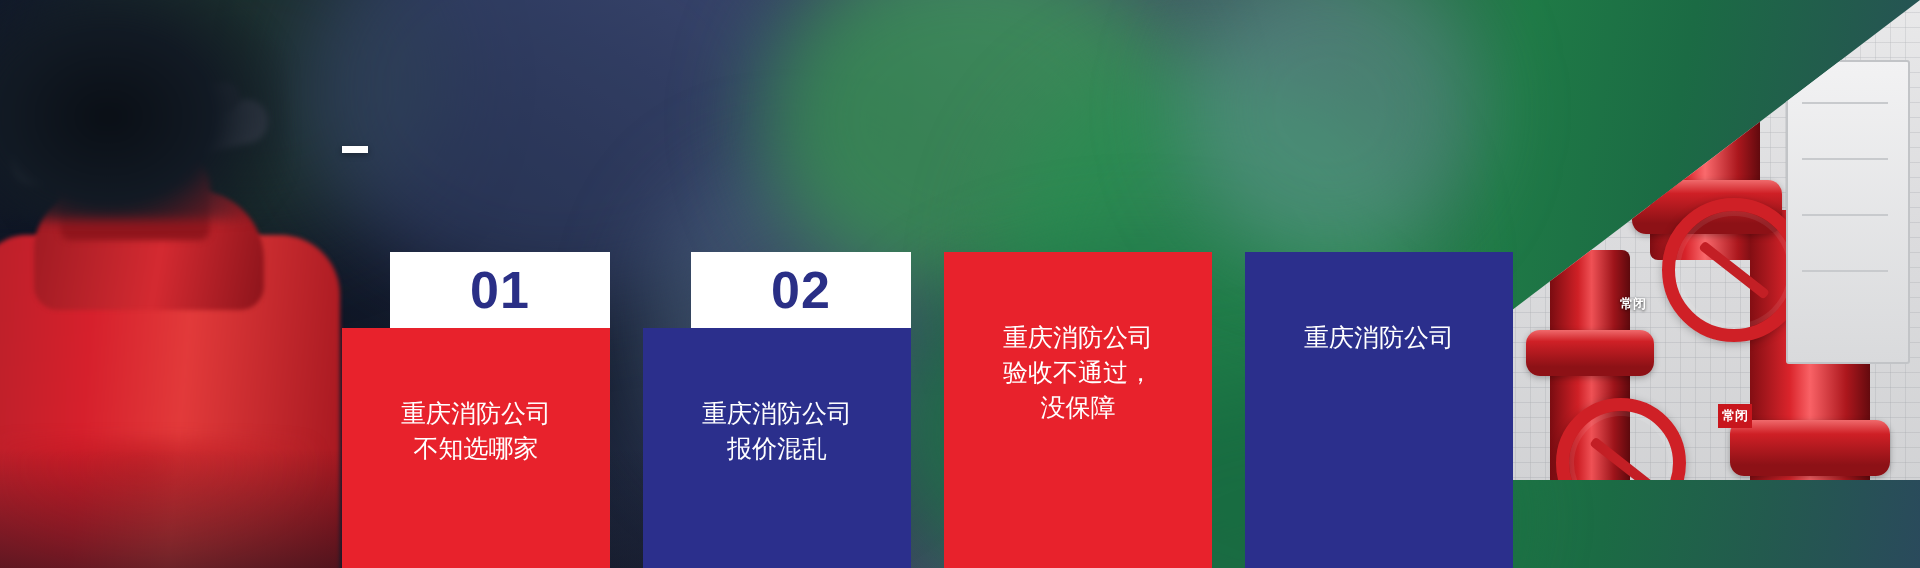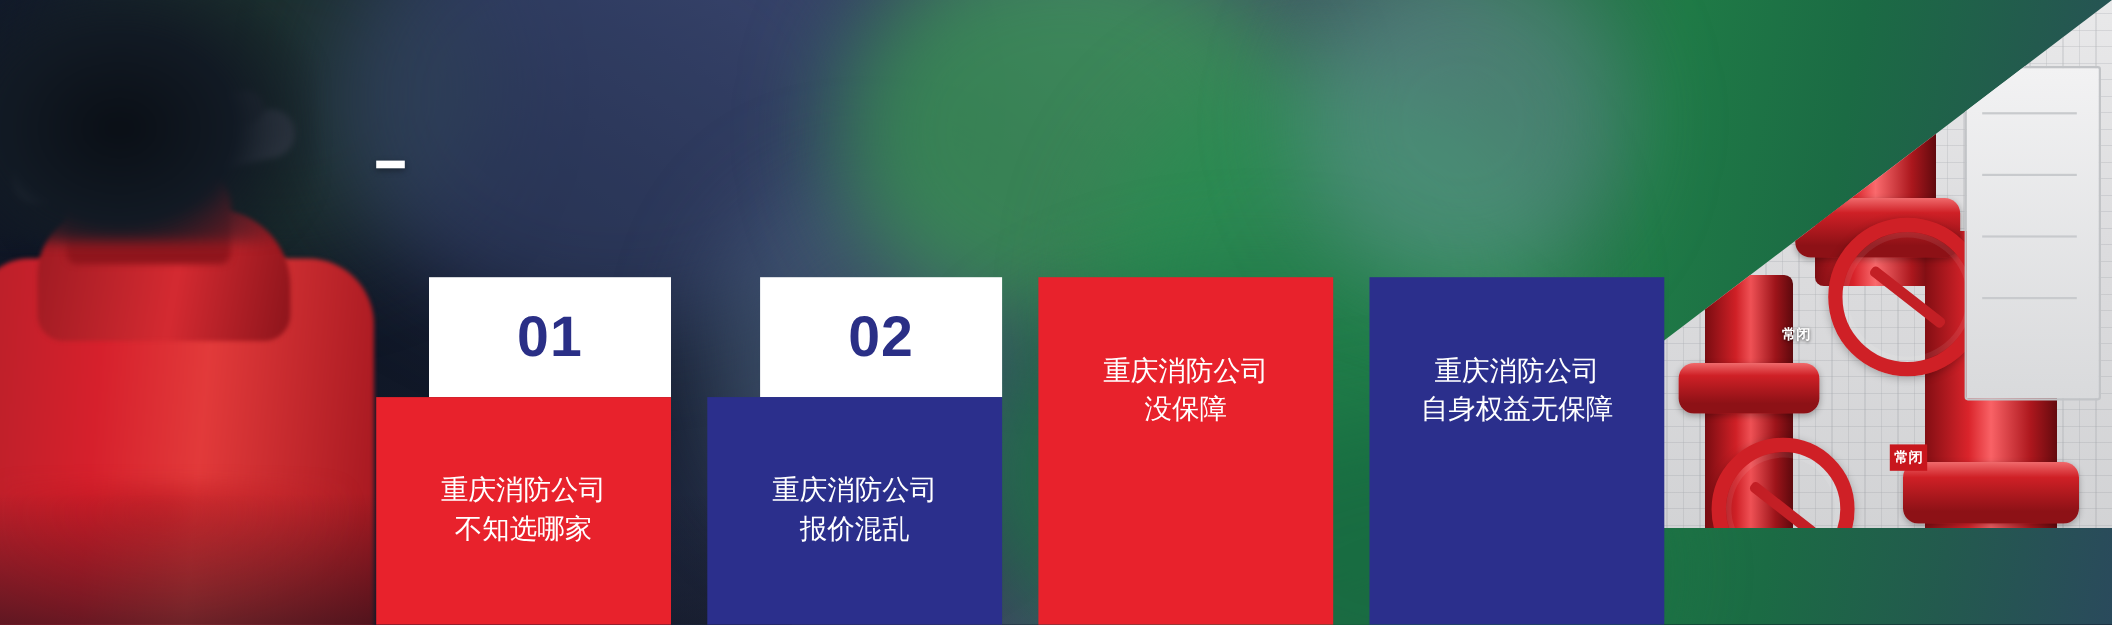--- a/index.html
+++ b/index.html
@@ -142,21 +142,21 @@
     position:absolute;left:342px;top:146px;width:26px;height:7px;background:#ffffff;
     box-shadow:0 2px 6px rgba(0,0,0,.35);
   }
 
   .cards{
     position:absolute;left:342px;top:252px;width:1240px;height:316px;
     display:flex;gap:33px;align-items:flex-start;
   }
   .card{width:268px;height:316px;display:flex;flex-direction:column;}
   .card-num{
-    height:109px;background:#ffffff;color:#2a2f86;
+    height:76px;background:#ffffff;color:#2a2f86;
     display:flex;align-items:center;justify-content:center;
     font-size:52px;font-weight:700;letter-spacing:1px;margin-left:48px;
   }
   .card-body{
     flex:1;padding:68px 26px 0 26px;
     color:#ffffff;font-size:25px;line-height:35px;font-weight:400;
   }
   .card-body .ln{display:block;white-space:nowrap;text-align:center;}
   .card-red .card-body{background:#e8222c;}
   .card-blue .card-body{background:#2b2f8c;}
@@ -244,24 +244,24 @@
         <div class="card card-blue">
           <div class="card-num">02</div>
           <div class="card-body">
             <span class="ln">重庆消防公司</span>
             <span class="ln">报价混乱</span>
           </div>
         </div>
         <div class="card card-red">
           <div class="card-body">
             <span class="ln">重庆消防公司</span>
+            <span class="ln">验收不通过，</span>
             <span class="ln">没保障</span>
           </div>
         </div>
         <div class="card card-blue">
           <div class="card-body">
             <span class="ln">重庆消防公司</span>
-            <span class="ln">自身权益无保障</span>
           </div>
         </div>
       </div>
   </div>
 </div>
 
 </body></html>

